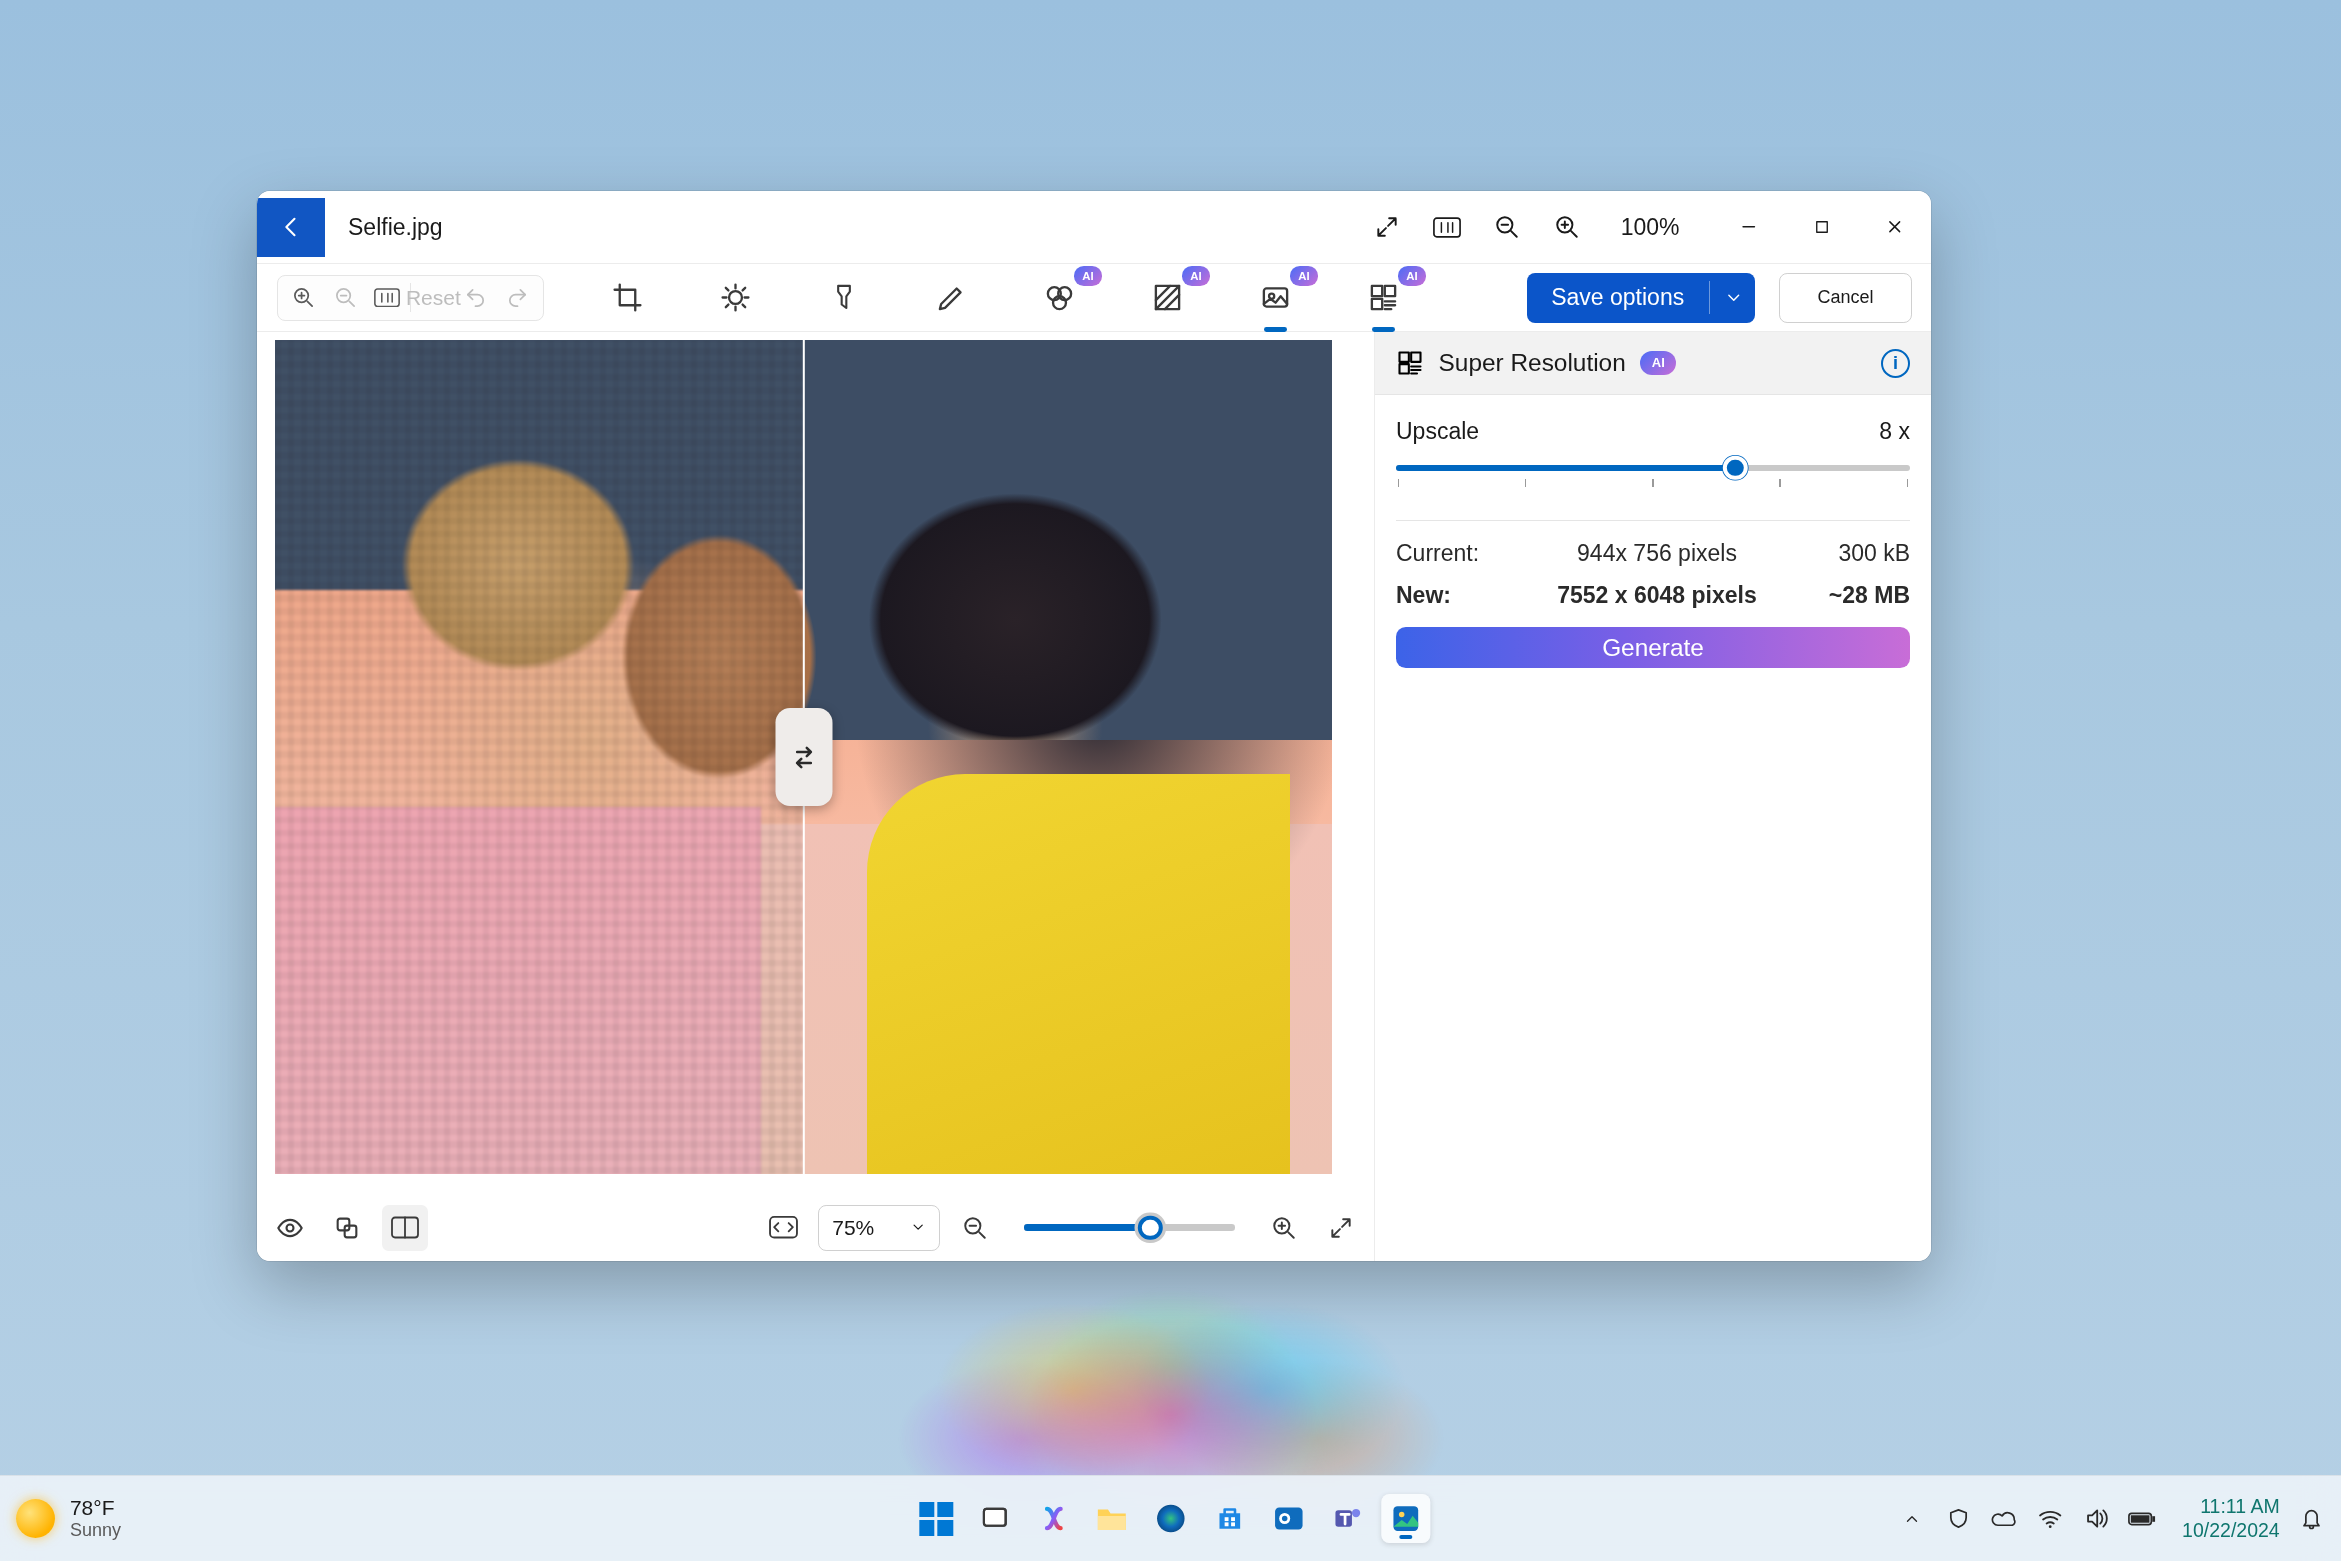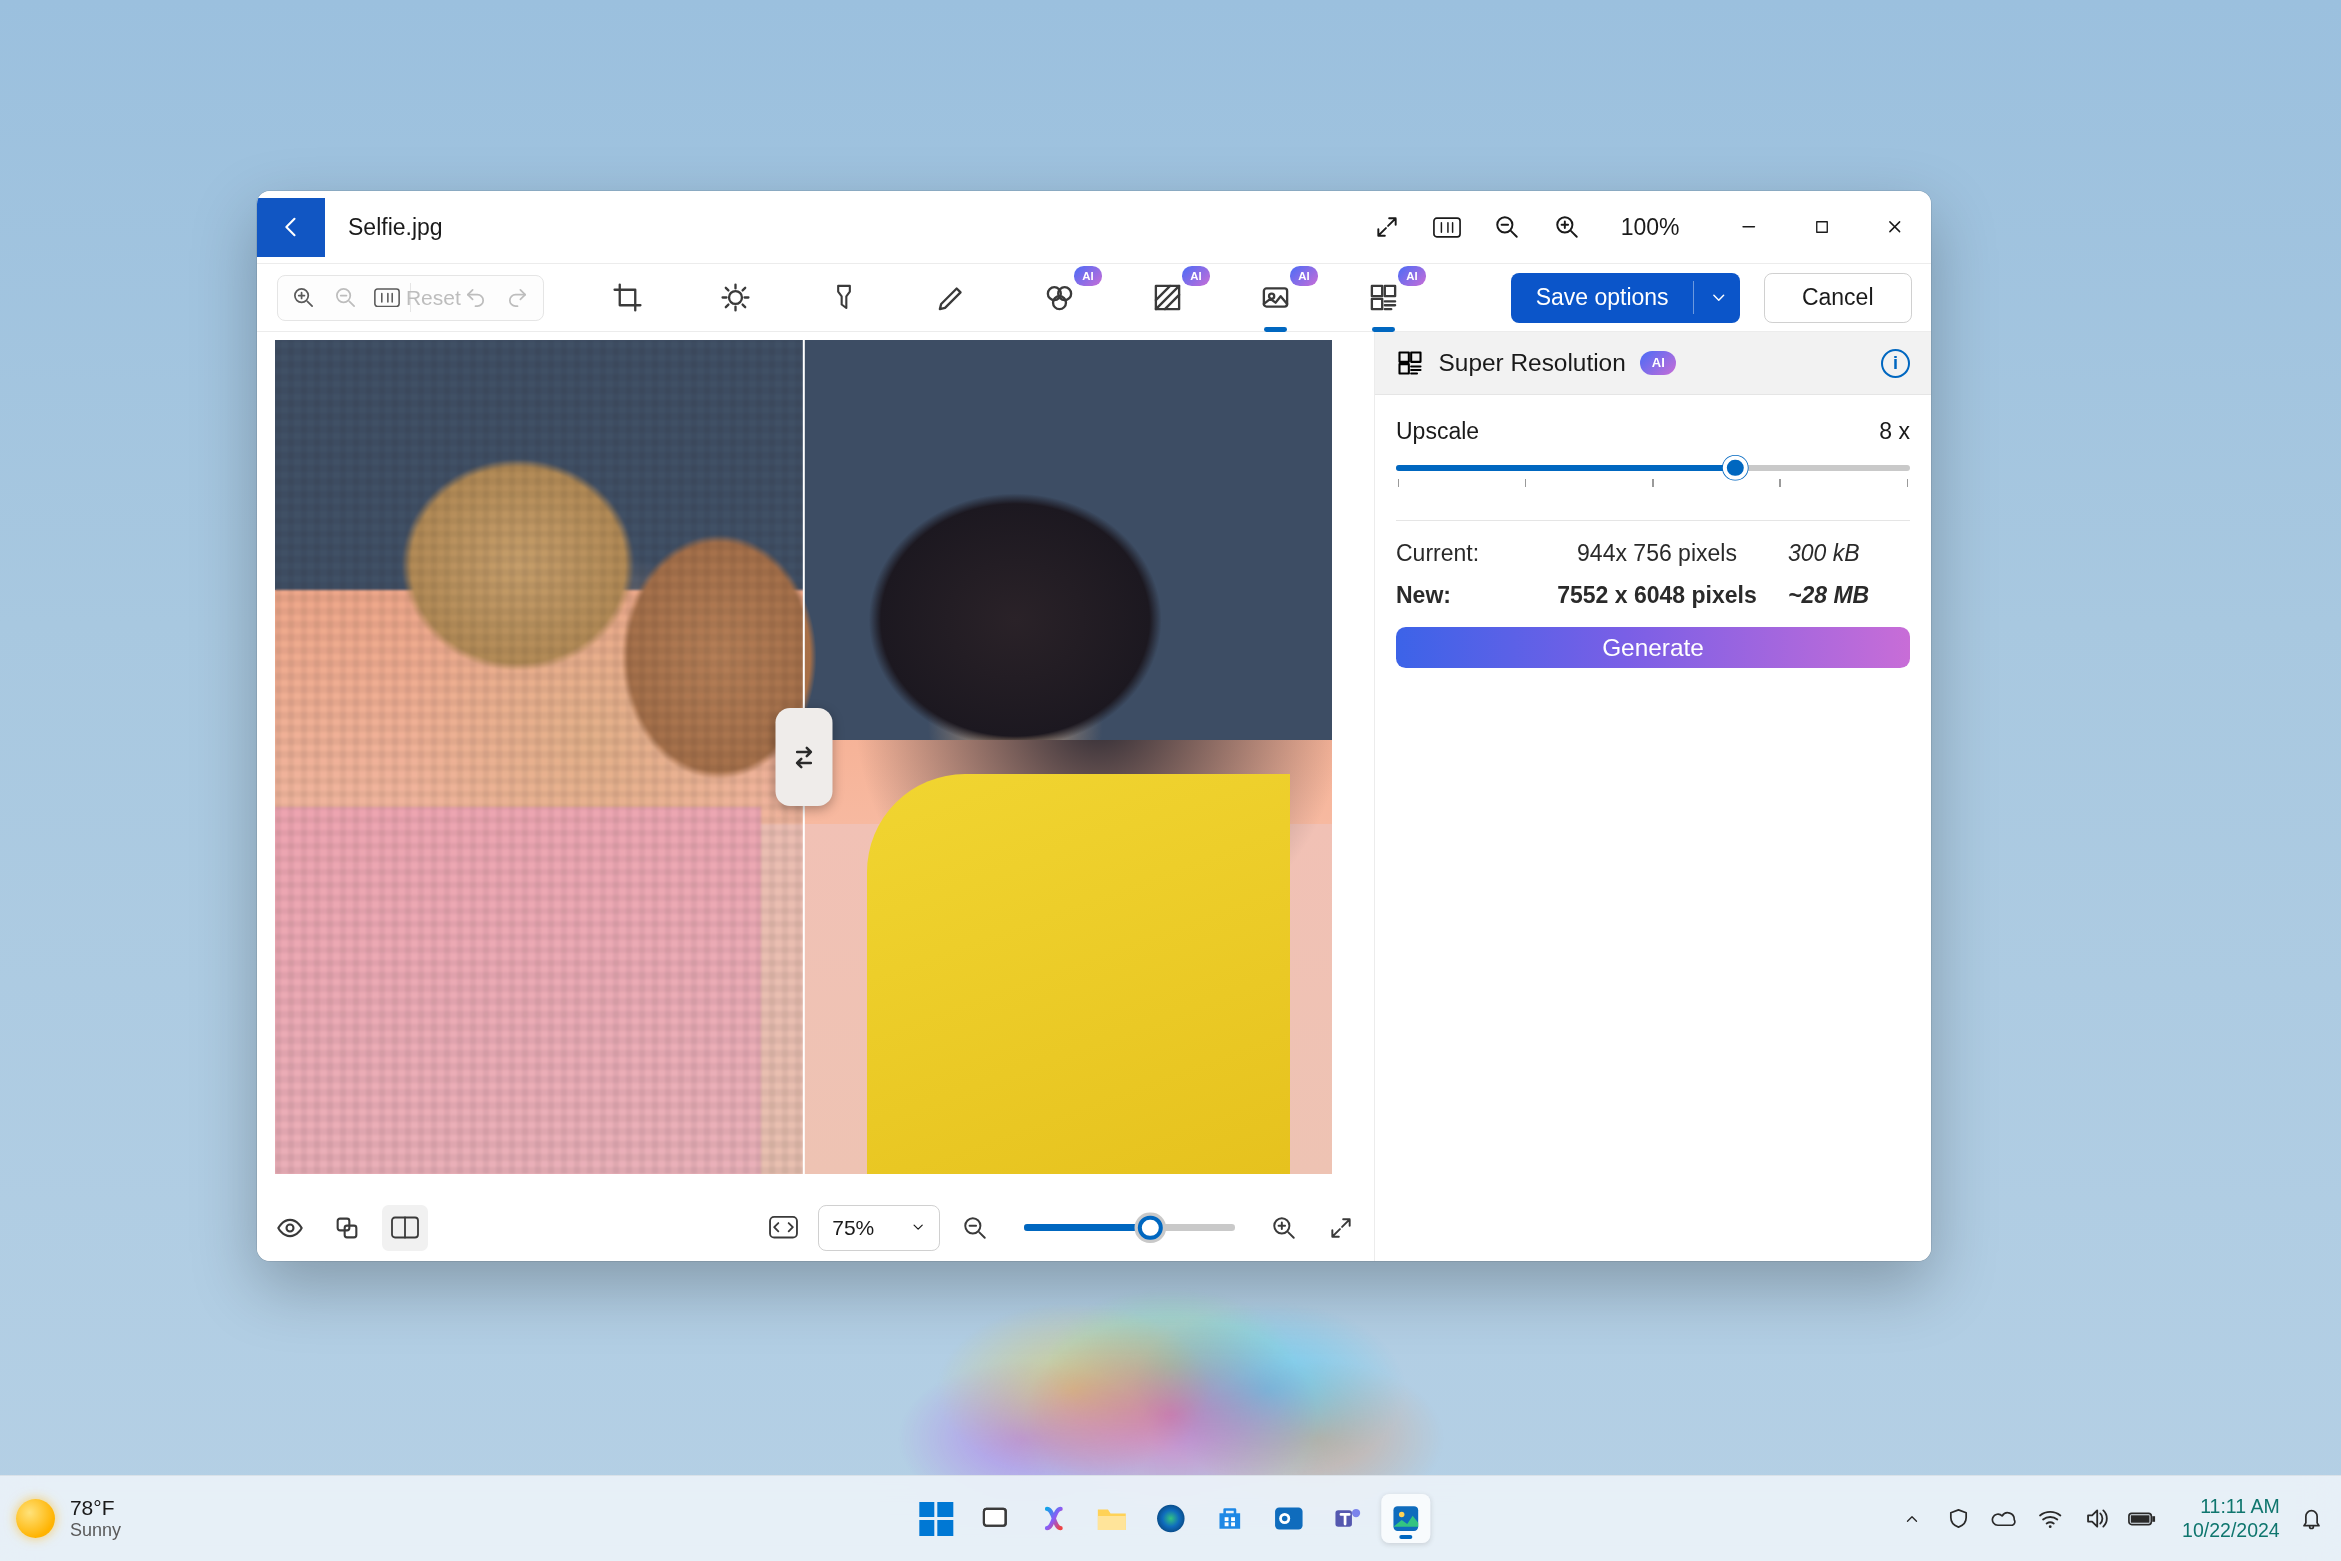--- a/index.html
+++ b/index.html
@@ -104,21 +104,21 @@
   }
   .toolbar-spacer { flex:1; }
   .save-btn {
     height: 50px; background:#0b55c9; color:#fff;
     border-radius:8.1px; display:flex; align-items:center;
     padding: 0 11.4px 0 24.4px; font-size: 23px; gap: 24.4px;
   }
   .save-btn .chev { border-left: 1.2px solid rgba(255,255,255,.4); padding-left: 14.6px; height: 33px; display:flex;align-items:center;}
   .cancel-btn {
     height:50px; padding:0 37px; background:#fff; border:0.8px solid #d0d0d0;
-    border-radius:8.1px; font-size:23px; color:#1a1a1a; display:flex;align-items:center;
+    border-radius:8.1px; font-size:18px; color:#1a1a1a; display:flex;align-items:center;
     margin-left: 14.6px;
   }
 
   
   .content { flex:1; display:flex; background:#fff; }
   .canvas-area {
     width: 1117px;
     display:flex; flex-direction:column;
   }
   .canvas-stage {
@@ -207,21 +207,21 @@
   .upscale-slider{
     margin: 19.5px 0 8.1px; height:6.5px; background:#c9c9c9; border-radius:3.3px; position:relative;
   }
   .upscale-slider .fill{position:absolute;left:0;top:0;height:100%;width:66%;background:#0067c0;border-radius:3.3px;}
   .upscale-slider .thumb{position:absolute;left:66%;top:50%;transform:translate(-50%,-50%);width:24.4px;height:24.4px;border-radius:50%;background:#0067c0;border:4.1px solid #fff;box-shadow:0 0 0 0.8px #0067c0;}
   .ticks{ display:flex; justify-content:space-between; padding:0 1.6px; }
   .ticks span{width:1.6px;height:8.1px;background:#9a9a9a;display:block;}
   .hr{ height:0.8px; background:#e5e5e5; margin:33px 0 19.5px;}
   .inforow{ display:grid; grid-template-columns: 130px 1fr 122px; font-size:23px; color:#2a2a2a; margin-bottom:14.6px;}
   .inforow .c2{text-align:center;}
-  .inforow .c3{font-style:italic;}
+  .inforow .c3{text-align:right;}
   .inforow.bold{ font-weight:600; }
   .generate-btn{
     margin-top:18px; height:41px; border-radius:9.8px;
     background:linear-gradient(90deg,#3c63e8 0%, #7a5fe6 45%, #c86dd7 100%);
     color:#fff; font-size:24.4px; display:flex;align-items:center;justify-content:center;
   }
 
   
   .taskbar{
     position:absolute; left:0; right:0; bottom:0; height:86px;

